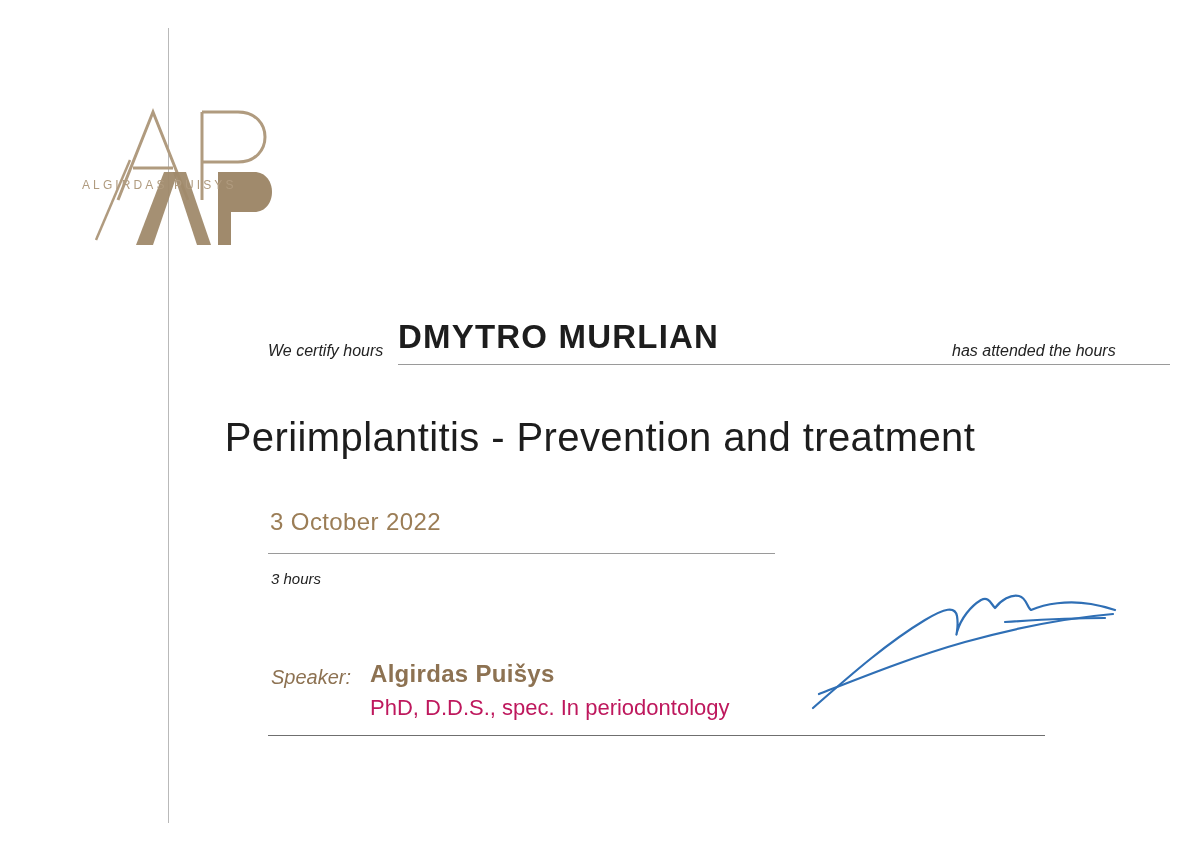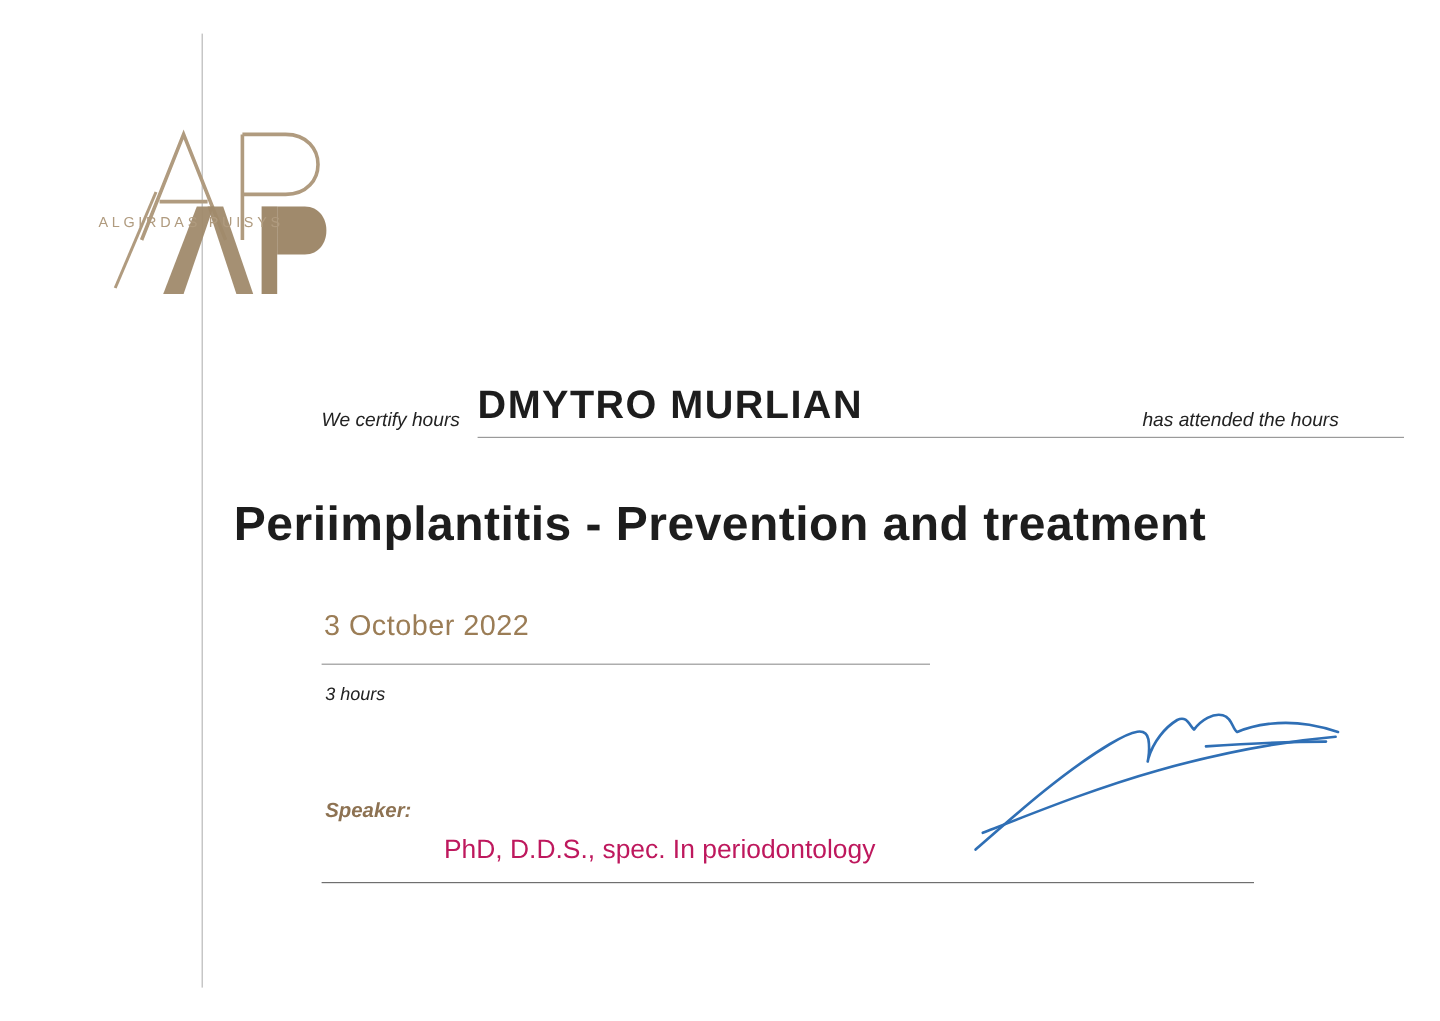--- a/index.html
+++ b/index.html
@@ -97,21 +97,21 @@
   }
 
   
   .course-title {
     position: absolute;
     left: 0;
     top: 415px;
     width: 1200px;
     text-align: center;
     font-size: 40px;
-    font-weight: bold;
+    font-weight: normal;
     letter-spacing: 0.4px;
     color: #1d1d1d;
     white-space: nowrap;
   }
 
   
   .date {
     position: absolute;
     left: 270px;
     top: 508px;
@@ -137,24 +137,23 @@
     color: #232323;
     white-space: nowrap;
   }
 
   
   .speaker-label {
     position: absolute;
     left: 271px;
     top: 666px;
     font-style: italic;
-    font-size: 17px;
+    font-size: 20px;
     color: #8d7252;
     white-space: nowrap;
-    font-weight: bold;
   }
   .speaker-name {
     position: absolute;
     left: 370px;
     top: 660px;
     font-size: 24px;
     font-weight: bold;
     color: #8d7252;
     letter-spacing: 0.3px;
     white-space: nowrap;
@@ -222,20 +221,21 @@
     <div class="certify-post">has attended the hours</div>
   </div>
 
   <div class="course-title">Periimplantitis - Prevention and treatment</div>
 
   <div class="date">3 October 2022</div>
   <div class="date-rule"></div>
   <div class="hours">3 hours</div>
 
   <div class="speaker-label">Speaker:</div>
+  <div class="speaker-name">Algirdas Puišys</div>
   <div class="speaker-credentials">PhD, D.D.S., spec. In periodontology</div>
   <div class="speaker-rule"></div>
 
   <div class="signature">
     <svg width="330" height="160" viewBox="0 0 330 160" xmlns="http://www.w3.org/2000/svg">
       <g fill="none" stroke="#2f6fb5" stroke-width="2.2" stroke-linecap="round" stroke-linejoin="round">
         <path d="M8 138 C40 110 80 74 120 50 C140 38 150 36 152 46 C154 58 150 70 152 62 C156 48 166 36 176 30 C184 26 186 34 190 38 C196 30 206 24 214 26 C222 28 222 38 226 40 C240 34 262 30 286 34 C298 36 304 38 310 40"></path>
         <path d="M14 124 C60 106 110 86 160 72 C210 58 262 48 308 44"></path>
         <path d="M200 52 C230 50 268 48 300 48"></path>
       </g>

